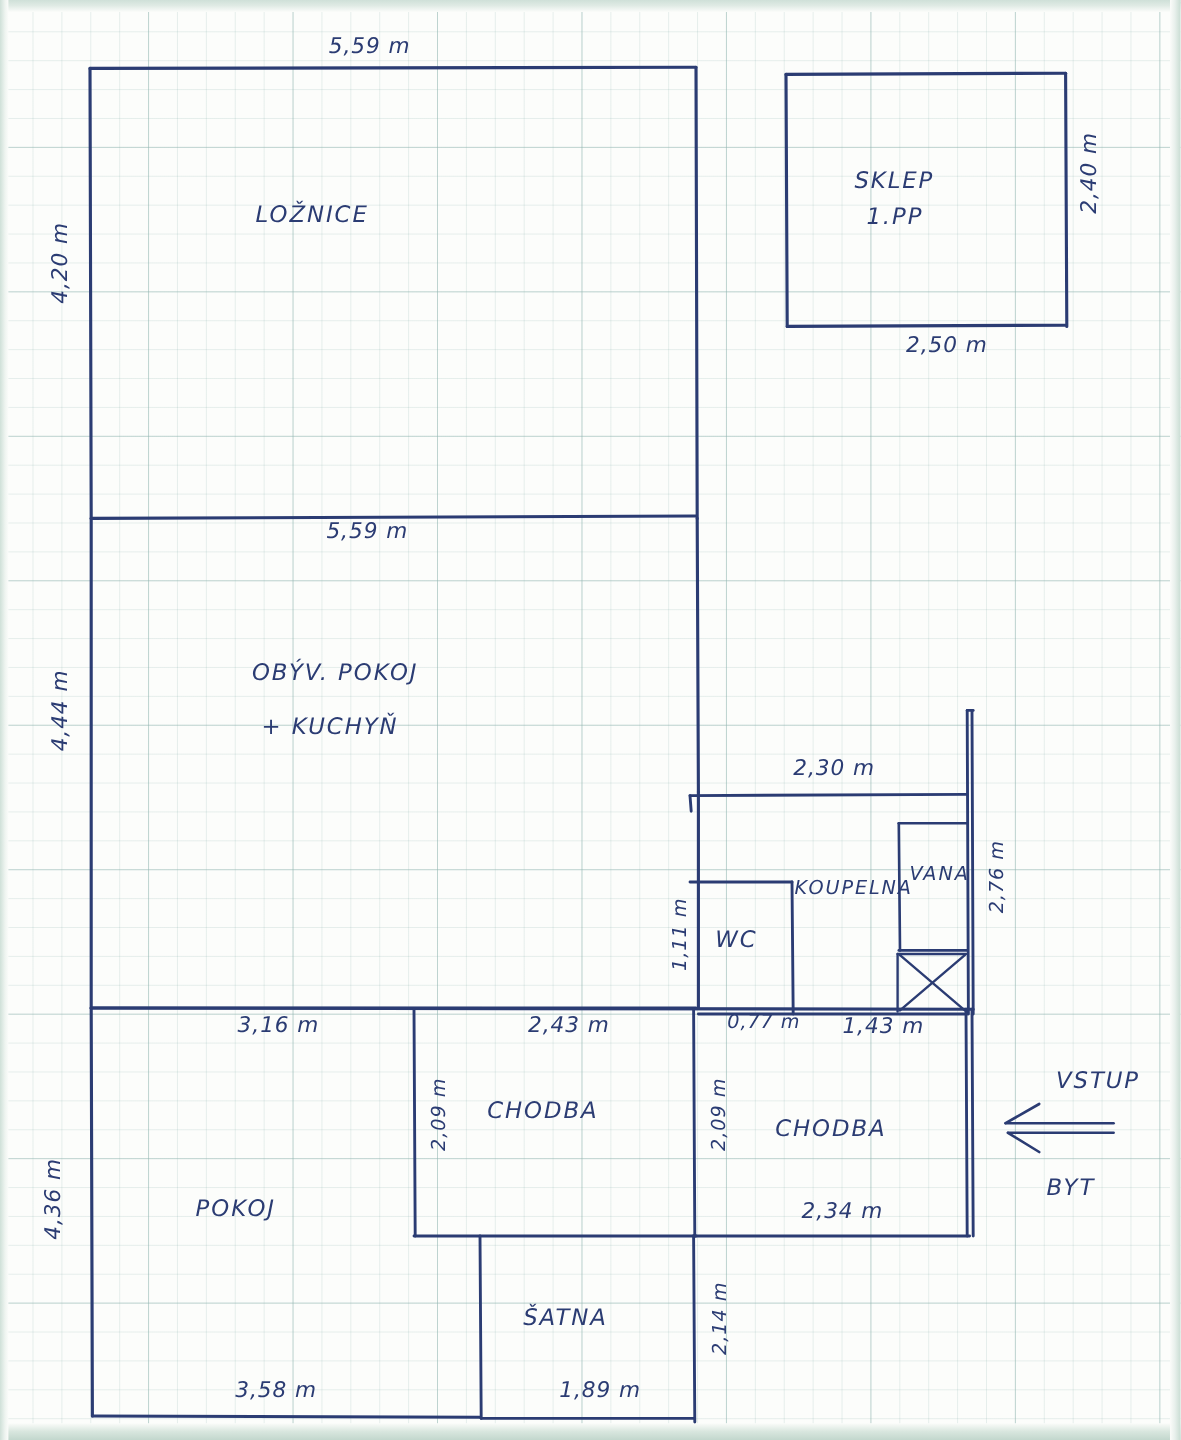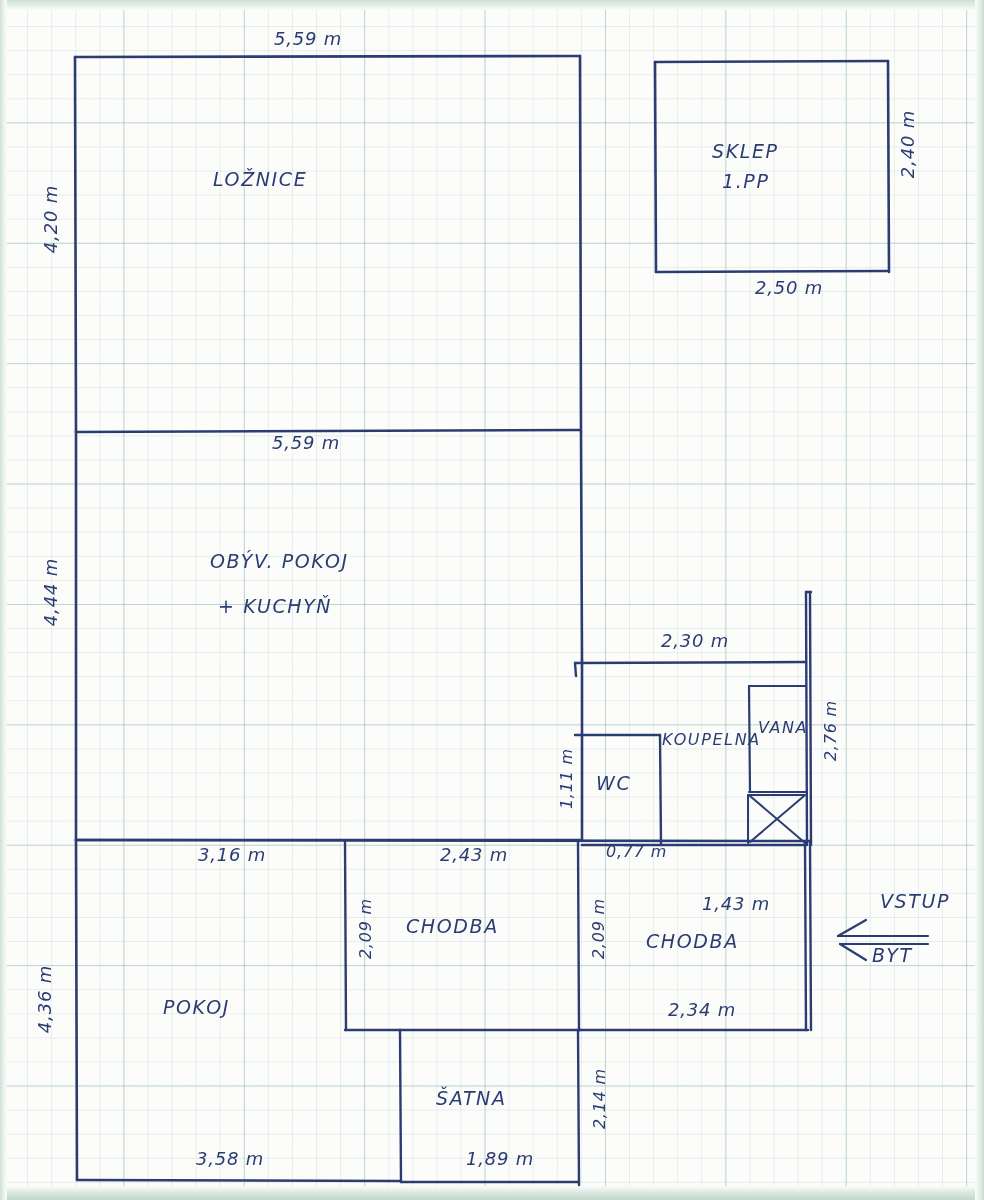--- a/index.html
+++ b/index.html
@@ -206,21 +206,21 @@
   <div class="ink-label room-name small" style="left:758px; top:718px;">VANA</div>
 
   <div class="ink-label room-name" style="left:596px; top:772px;">WC</div>
 
   <div class="ink-label dim dim-v small" style="left:557px; top:748px; transform: rotate(-90deg) translate(-100%, 0);">1,11 m</div>
 
   <div class="ink-label dim small" style="left:606px; top:815px;margin-top:27px;">0,77 m</div>
 
   <div class="ink-label dim dim-v small" style="left:821px; top:700px; transform: rotate(-90deg) translate(-100%, 0);">2,76 m</div>
 
-  <div class="ink-label dim" style="left:702px; top:845px;margin-top:48px;">1,43 m</div>
+  <div class="ink-label dim" style="left:702px; top:845px;">1,43 m</div>
 
   <div class="ink-label dim" style="left:198px; top:844px;">3,16 m</div>
 
   <div class="ink-label dim" style="left:440px; top:844px;">2,43 m</div>
 
   <div class="ink-label room-name" style="left:406px; top:915px;">CHODBA</div>
 
   <div class="ink-label dim dim-v small" style="left:356px; top:898px; transform: rotate(-90deg) translate(-100%, 0);">2,09 m</div>
 
   <div class="ink-label room-name" style="left:646px; top:930px;">CHODBA</div>
@@ -235,15 +235,15 @@
 
   <div class="ink-label dim" style="left:196px; top:1148px;">3,58 m</div>
 
   <div class="ink-label room-name" style="left:436px; top:1087px;">ŠATNA</div>
 
   <div class="ink-label dim" style="left:466px; top:1148px;">1,89 m</div>
 
   <div class="ink-label dim dim-v small" style="left:590px; top:1068px; transform: rotate(-90deg) translate(-100%, 0);">2,14 m</div>
 
   <div class="ink-label room-name" style="left:848px; top:890px;margin-left:32px;">VSTUP</div>
-  <div class="ink-label room-name" style="left:872px; top:944px;text-align:right;">BYT</div>
+  <div class="ink-label room-name" style="left:872px; top:979px;text-align:right;">BYT</div>
 
 </div>
 
 </body></html>

